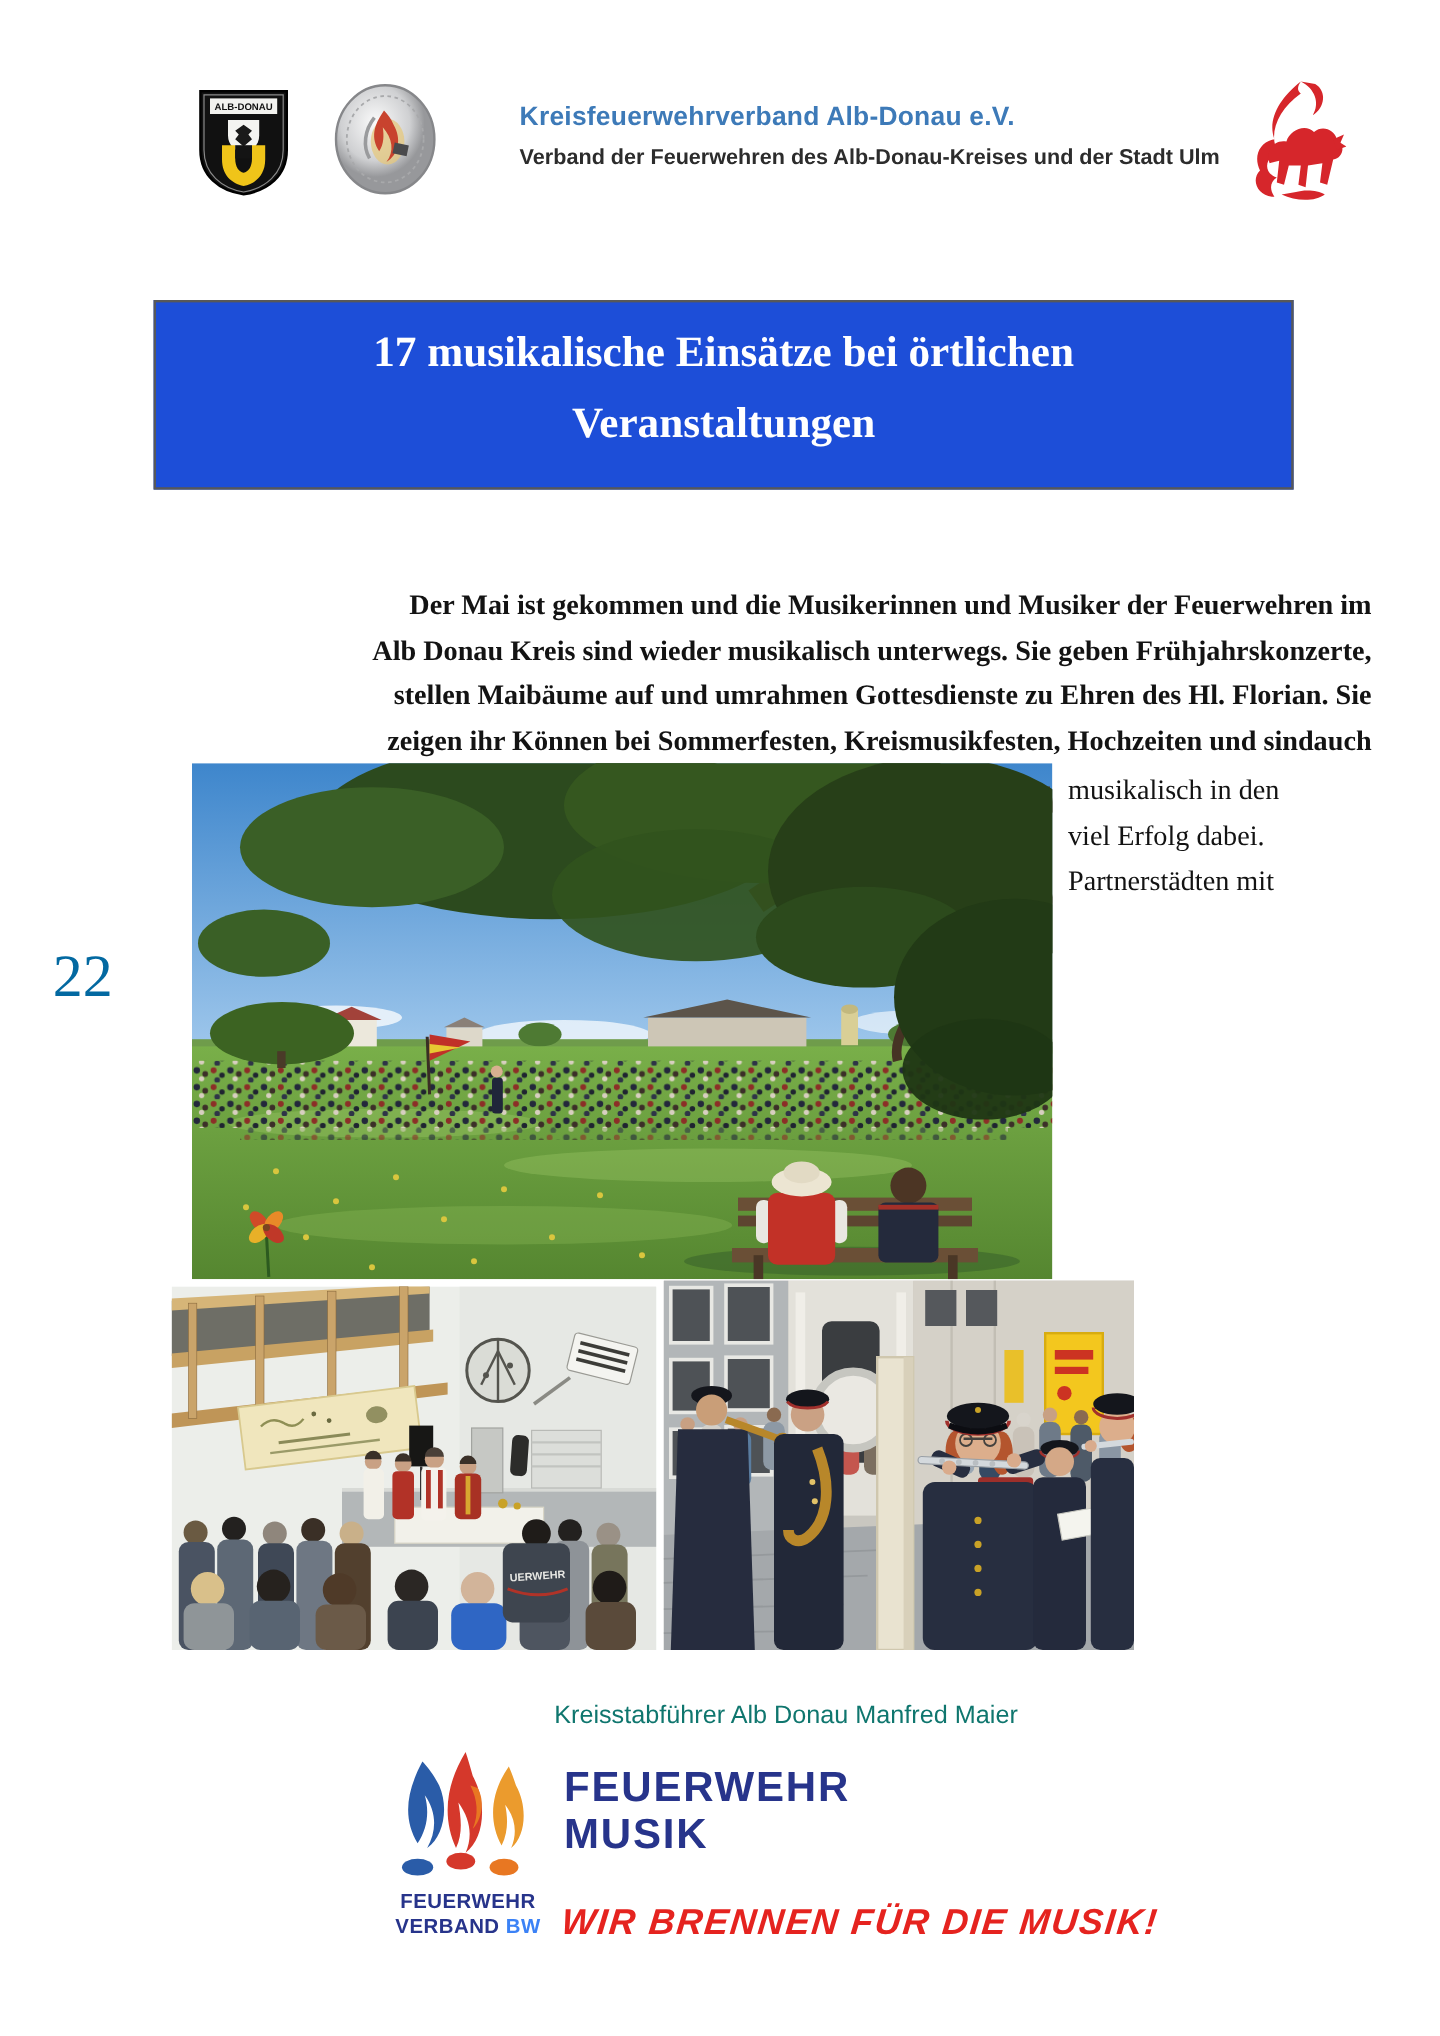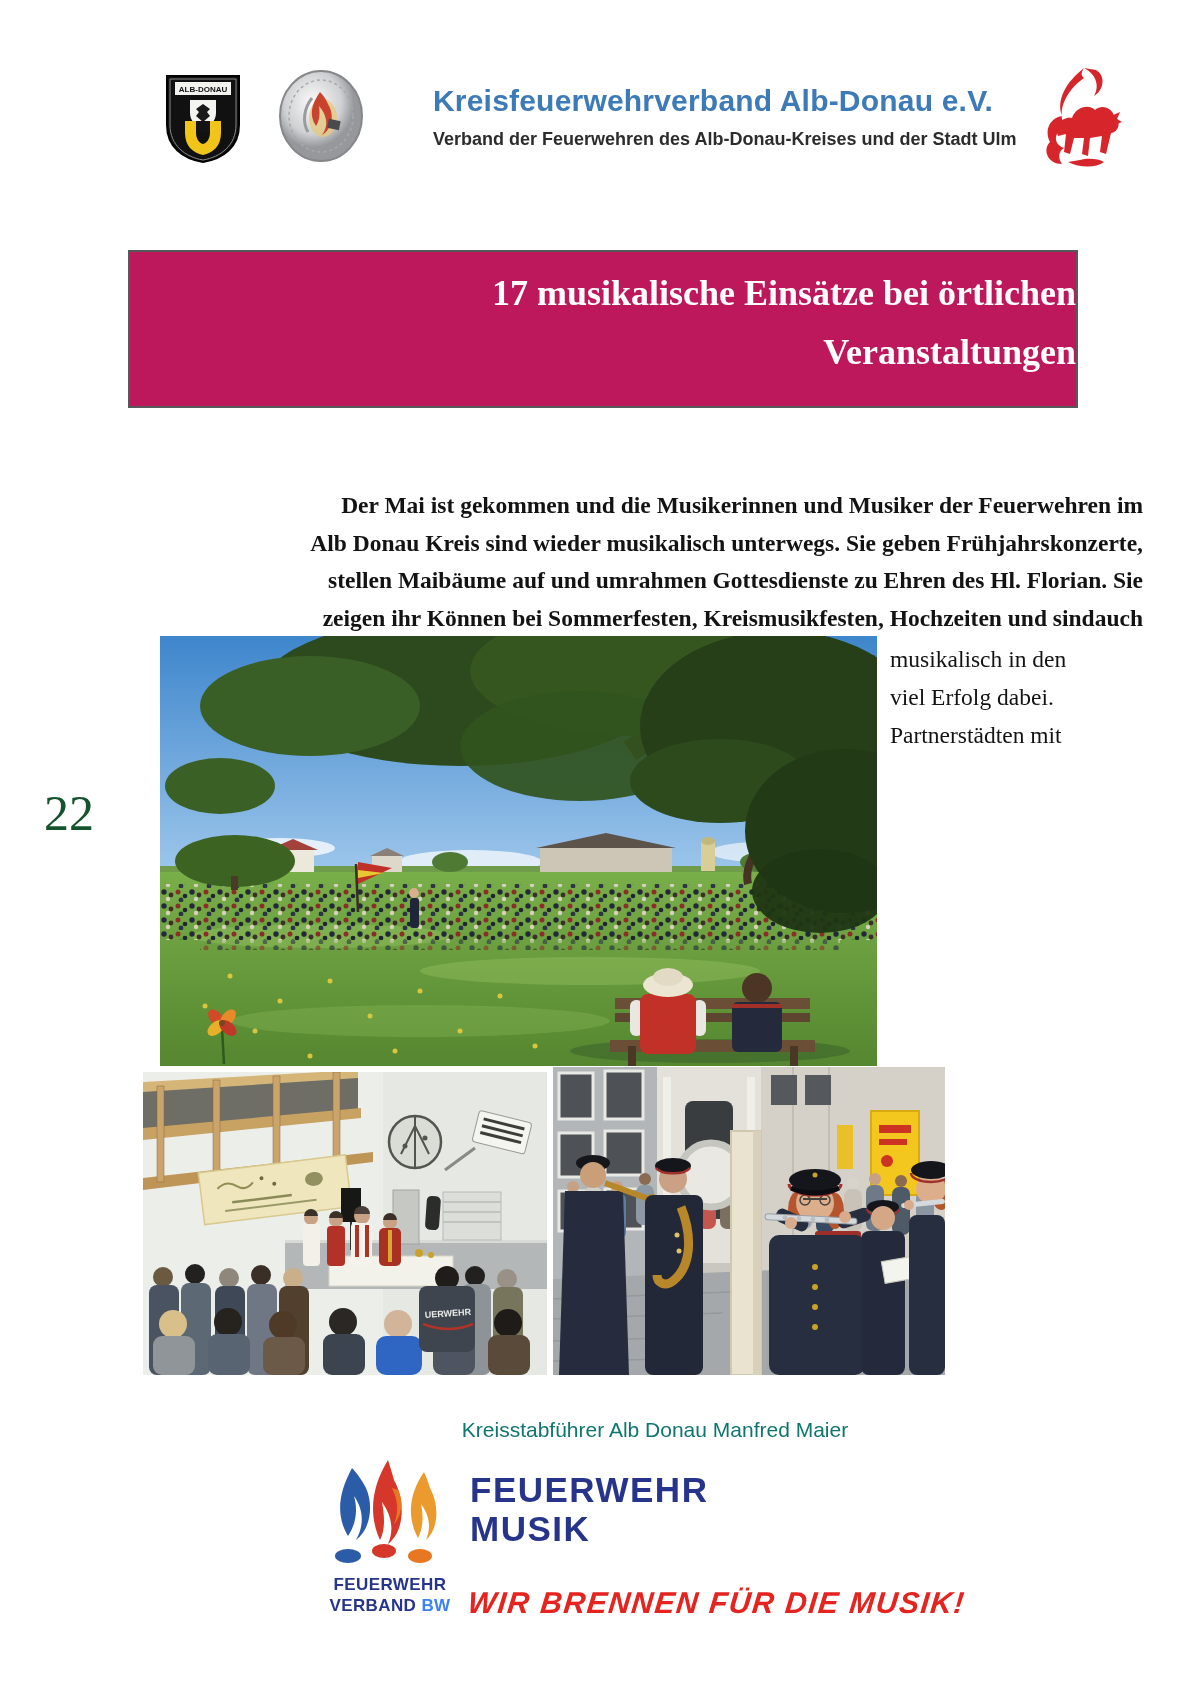--- a/index.html
+++ b/index.html
@@ -5,37 +5,37 @@
   html,body{margin:0;padding:0;background:#ffffff;}
   #page{position:relative;width:1200px;height:1697px;background:#ffffff;overflow:hidden;
         font-family:"Liberation Serif", serif;}
   .abs{position:absolute;}
   svg{display:block;}
 
   
   #crest{left:163px;top:73px;width:80px;height:92px;}
   #medal{left:276px;top:68px;width:90px;height:96px;}
   #header-text{left:433px;top:84px;width:600px;font-family:"Liberation Sans",sans-serif;}
-  #header-title{font-size:30px;font-weight:bold;color:#3d7ab8;white-space:nowrap;letter-spacing:.2px;}
+  #header-title{font-size:22px;font-weight:bold;color:#3d7ab8;white-space:nowrap;letter-spacing:.2px;}
   #header-subtitle{margin-top:11px;font-size:18px;font-weight:bold;color:#2c2c2c;white-space:nowrap;}
   #lion{left:1038px;top:66px;width:84px;height:104px;}
 
   
-  #banner{left:128px;top:250px;width:946px;height:142px;background:#be185d;
-          border:2px solid #57585a;text-align:right;color:#ffffff;
+  #banner{left:128px;top:250px;width:946px;height:142px;background:#1d4ed8;
+          border:2px solid #57585a;text-align:center;color:#ffffff;
           font-weight:bold;font-size:36px;line-height:59px;padding-top:12px;}
 
   
   #para{left:133px;top:487px;width:1010px;font-weight:bold;font-size:23.5px;
         line-height:37.5px;color:#131313;text-align:right;}
   #para div{white-space:nowrap;}
   #side{left:890px;top:640px;width:260px;font-weight:normal;font-size:23.5px;
         line-height:38px;color:#131313;}
   #side div{white-space:nowrap;}
-  #pagenum{left:44px;top:784px;font-size:50px;color:#14532d;}
+  #pagenum{left:44px;top:784px;font-size:50px;color:#0369a1;}
 
   
   #photo-meadow{left:160px;top:636px;width:717px;height:430px;}
   #photo-service{left:143px;top:1072px;width:404px;height:303px;}
   #photo-band{left:553px;top:1067px;width:392px;height:308px;}
 
   
   #caption{left:160px;top:1418px;width:990px;text-align:center;
            font-family:Liberation Sans, sans-serif;font-size:21px;color:#0f766e;}
   #flames{left:326px;top:1458px;width:128px;height:112px;}

